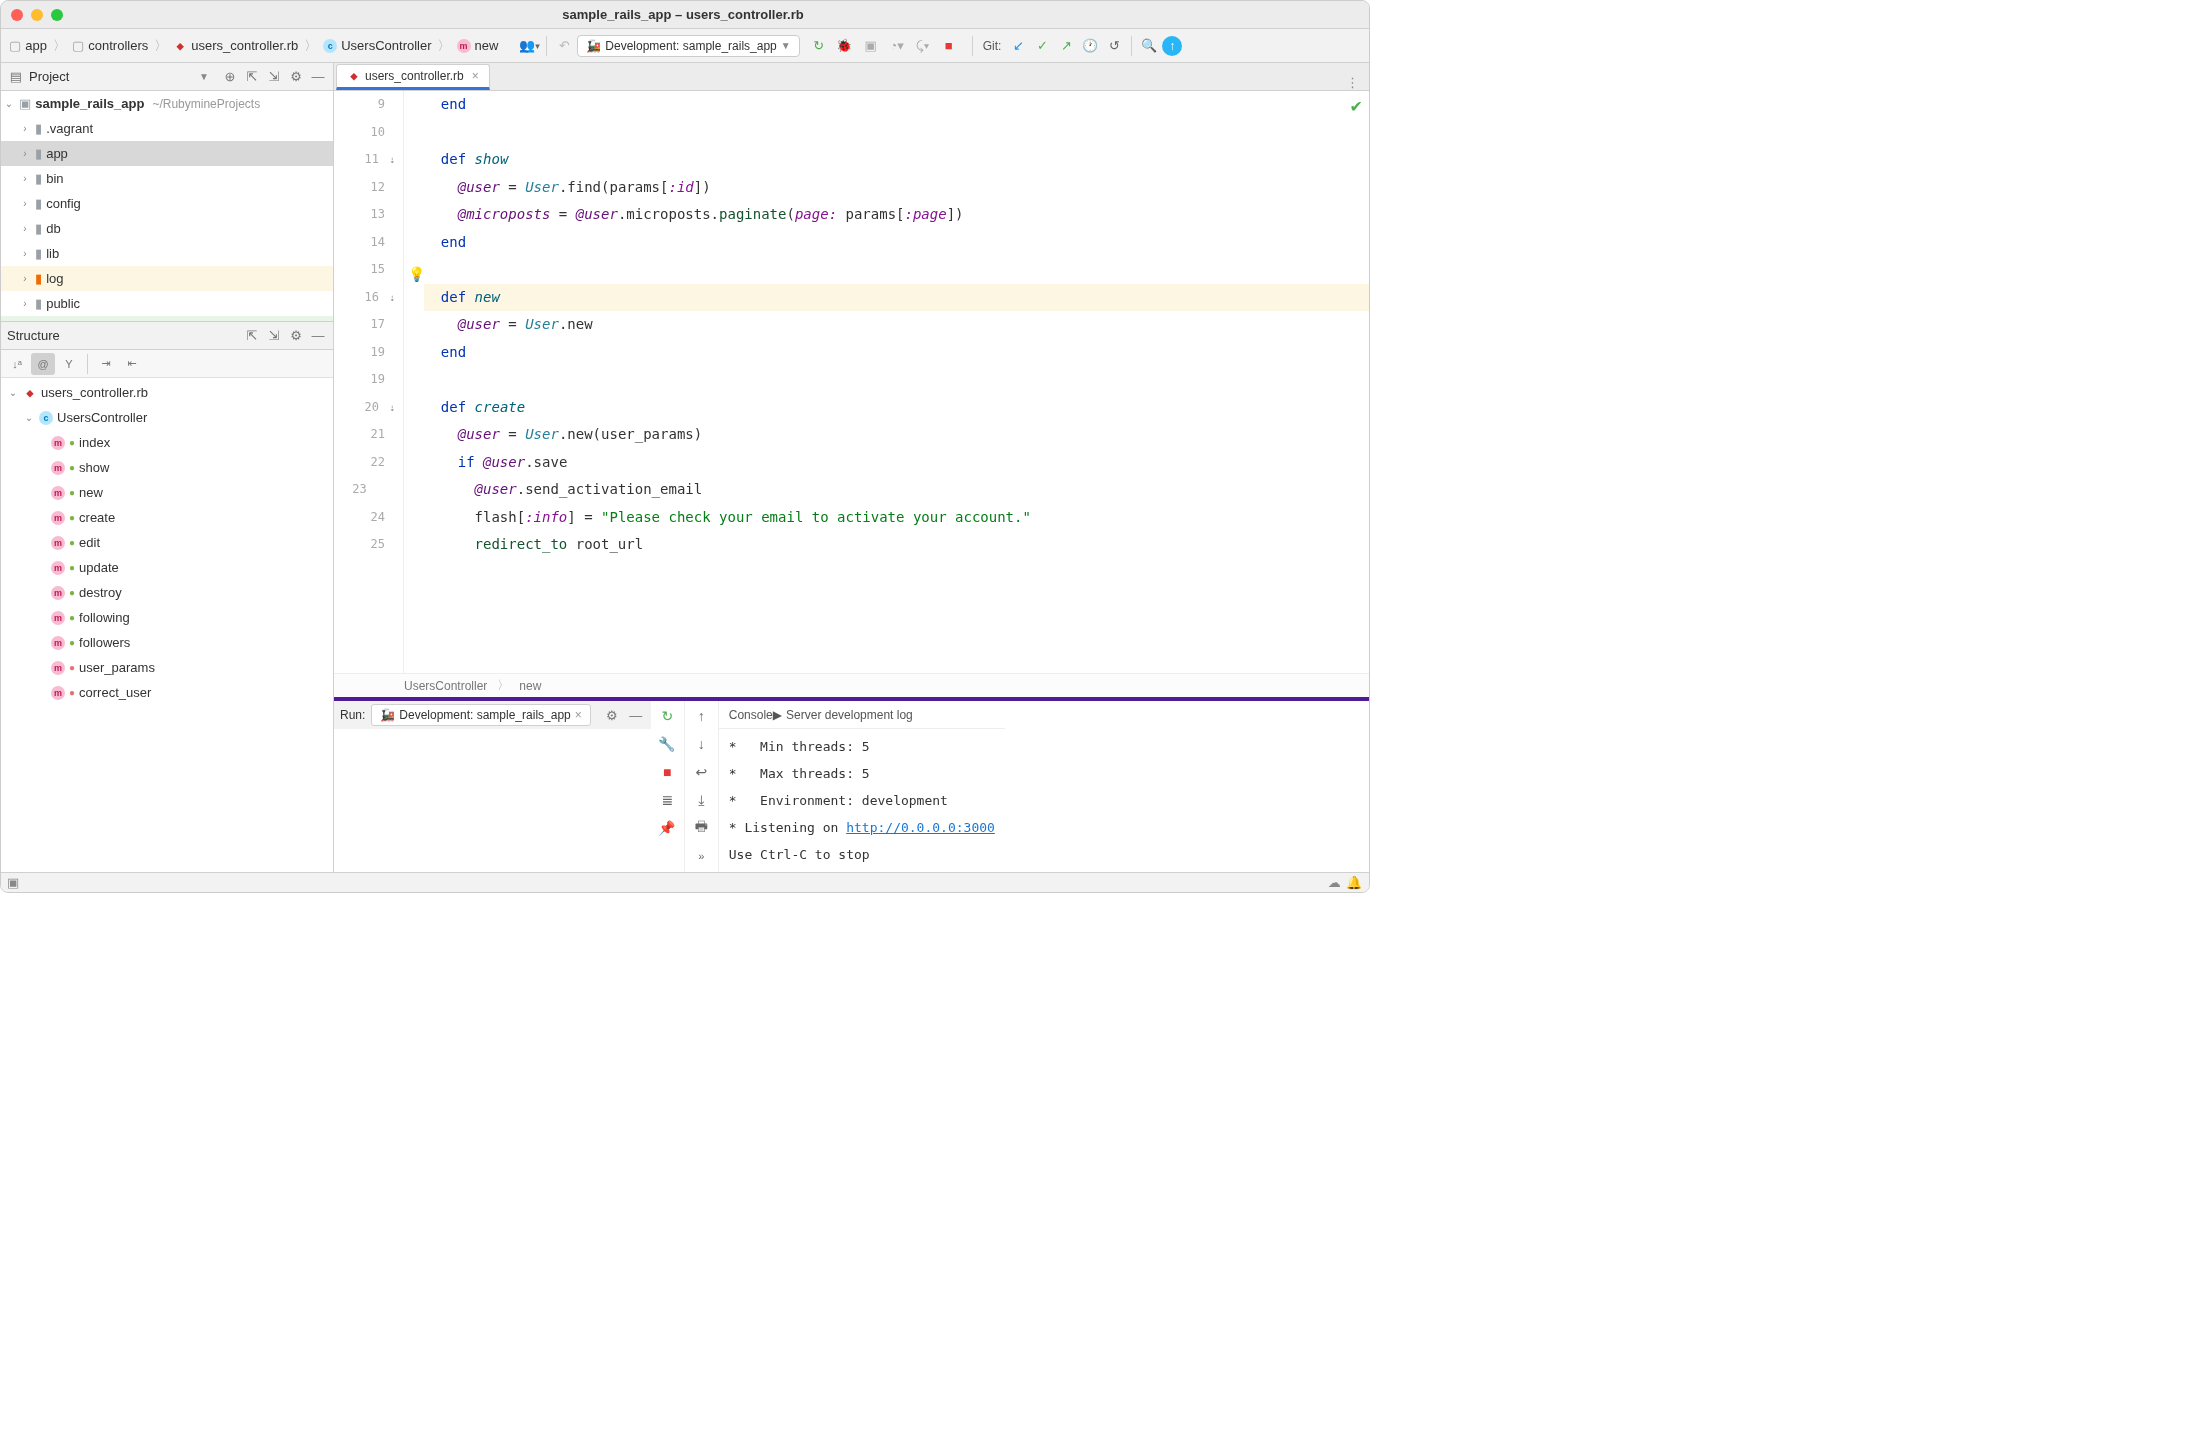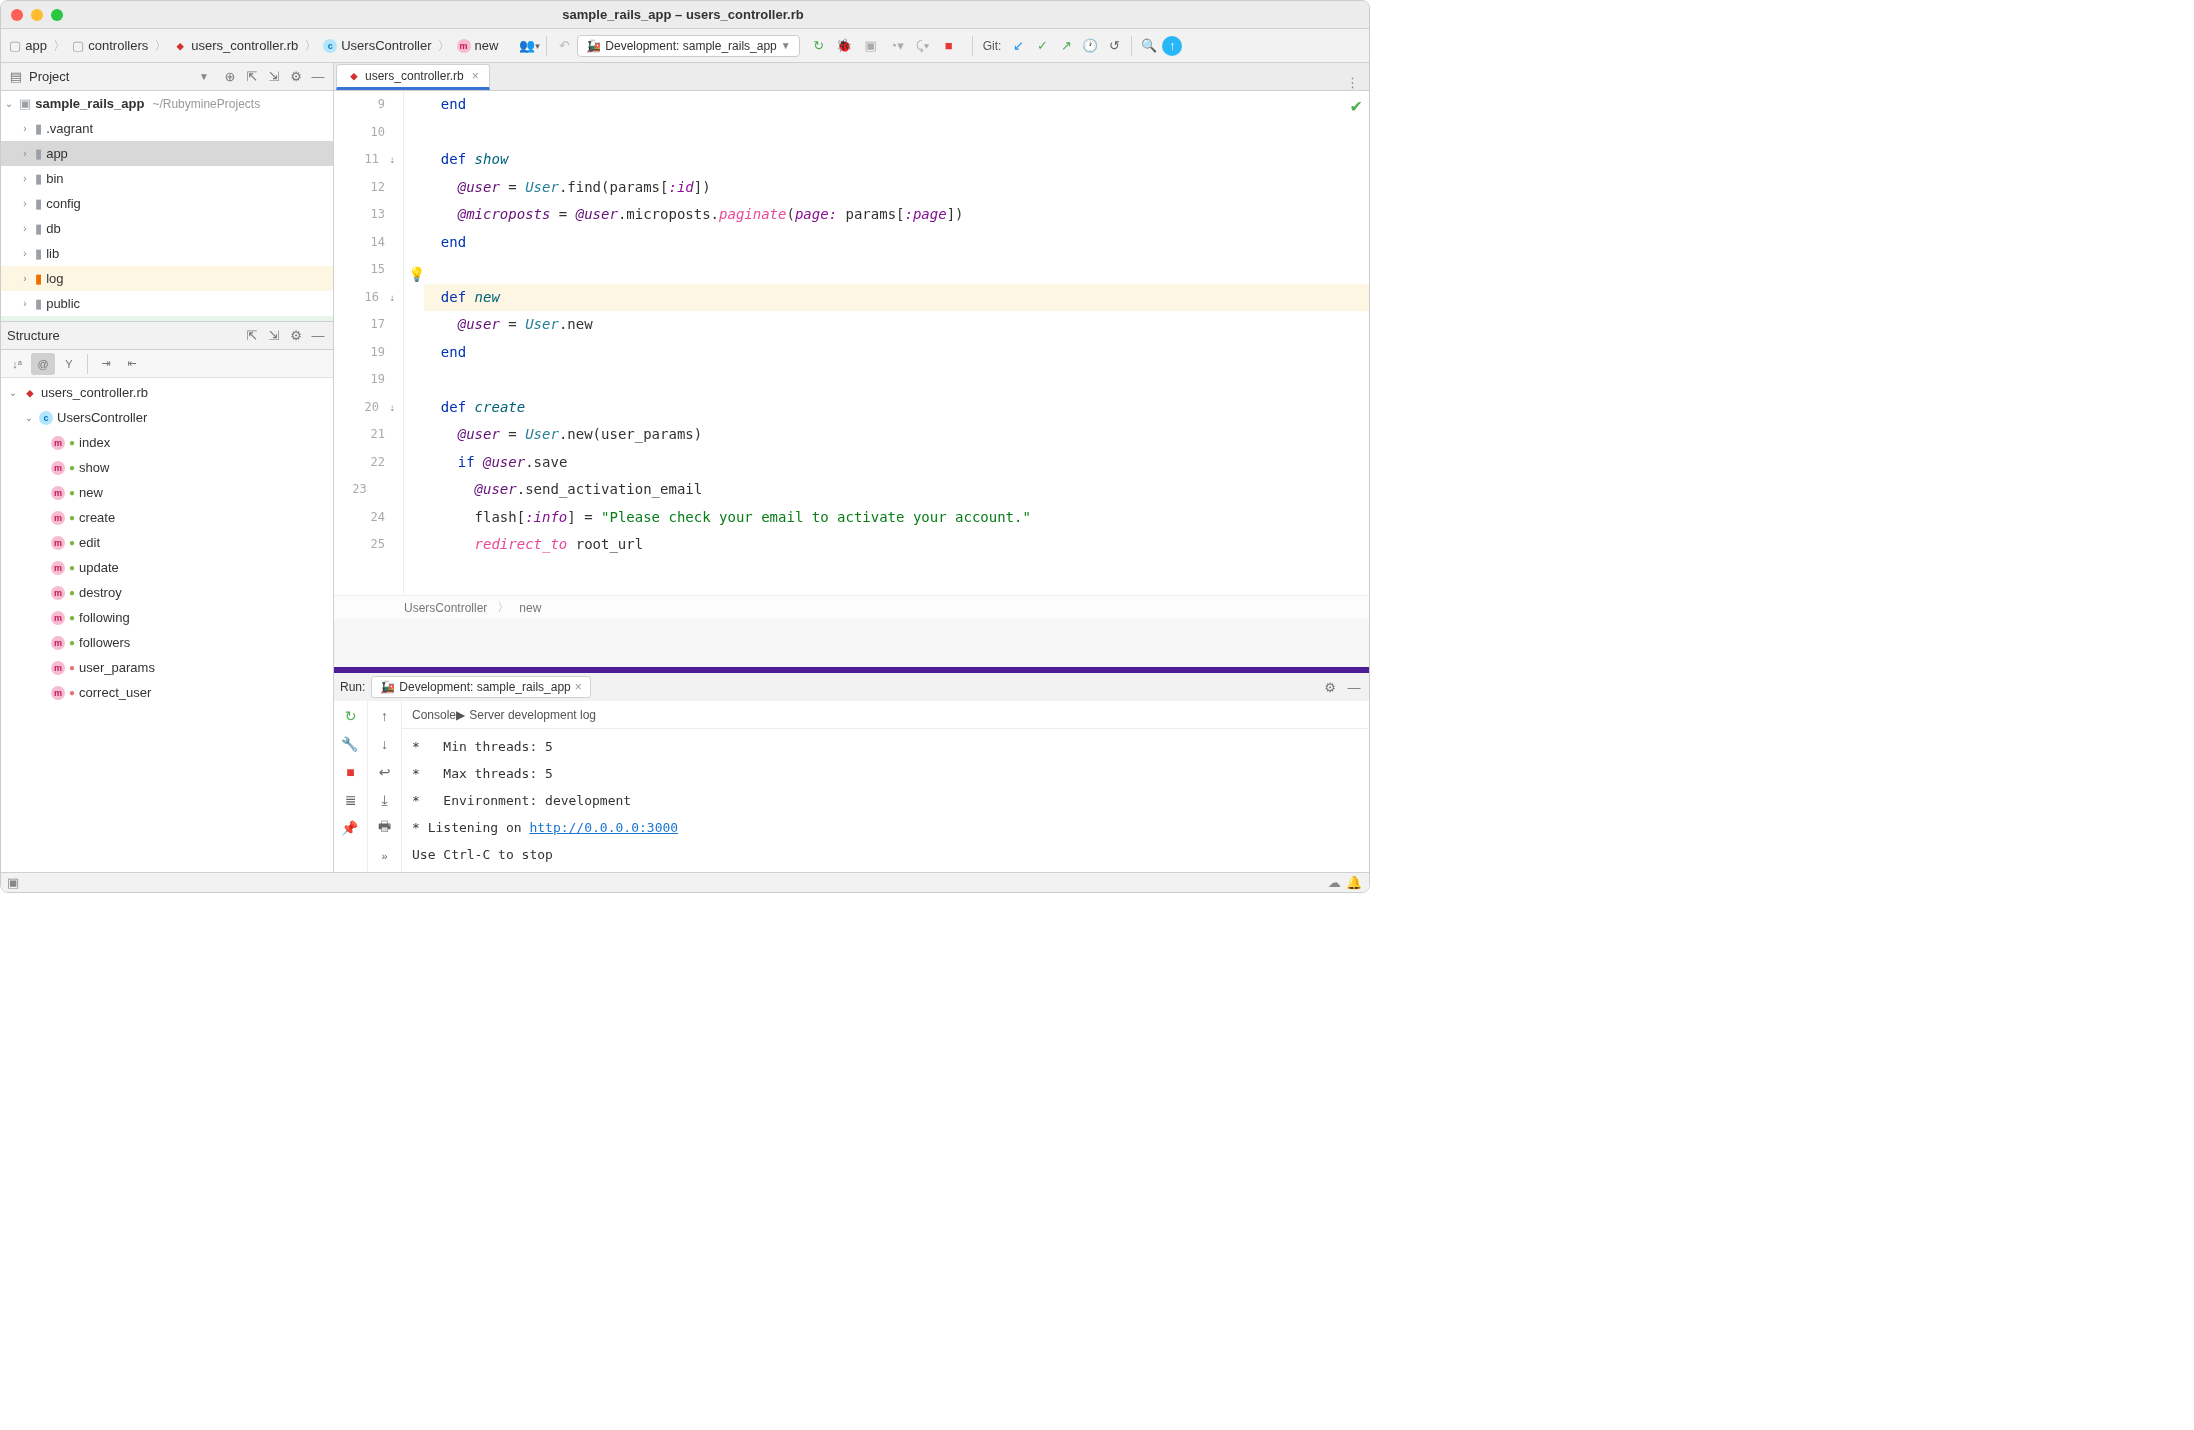--- a/index.html
+++ b/index.html
@@ -71,29 +71,29 @@
 .gutter { width:70px;background:#fff;border-right:1px solid #eee;font-family:Menlo,Consolas,monospace;font-size:12px;color:#aaa;text-align:right;padding-right:18px;line-height:27.5px;padding-top:0; user-select:none; position:relative;}
 .code { flex:1;font-family:Menlo,Consolas,monospace;font-size:14px;line-height:27.5px;padding-left:20px;white-space:pre;overflow:hidden;position:relative; }
 .code-line { height:27.5px; position:relative; }
 .code-line.hl { background:#fdf6e3; }
 .kw { color:#0033b3; }
 .fn { color:#00627a; font-style:italic; }
 .ivar { color:#660e7a; font-style:italic; }
 .cls { color:#267f99; font-style:italic; }
 .sym { color:#871094; font-style:italic; }
 .str { color:#067d17; }
-.meth { color:#ec4899; font-style:italic; }
+.meth { color:#14532d; }
 .lightbulb { position:absolute; left:-16px; top:5px; color:#f9a825; font-size:14px; }
 .check-icon { position:absolute; right:6px; top:6px; color:#4caf50; font-size:16px; }
 
 
 .editor-breadcrumb { height:24px;display:flex;align-items:center;padding:0 70px;font-size:12px;color:#777;gap:8px;border-top:1px solid #eee;background:#fcfcfc; }
 
 
-.run-panel { border-top:6px solid #4c1d95;display:flex;flex-direction:column;background:#fff;margin-top:48px; }
+.run-panel { border-top:4px solid #4c1d95;display:flex;flex-direction:row;background:#fff; }
 .run-header { height:28px;display:flex;align-items:center;padding:0 6px;background:#f2f2f2;gap:6px; }
 .run-tab { display:flex;align-items:center;gap:4px;padding:3px 8px;background:#fff;border:1px solid #d0d0d0;border-radius:3px;font-size:12px; }
 .run-tab .close { color:#999; }
 .run-body { display:flex; }
 .run-left { width:34px;display:flex;flex-direction:column;align-items:center;padding-top:4px;gap:6px;border-right:1px solid #eee; }
 .run-left2 { width:34px;display:flex;flex-direction:column;align-items:center;padding-top:4px;gap:6px;border-right:1px solid #eee; }
 .run-btn { width:22px;height:22px;display:flex;align-items:center;justify-content:center;color:#666;font-size:14px; }
 .run-btn.green { color:#4caf50; }
 .run-btn.red { color:#e53935; }
 .run-content { flex:1;display:flex;flex-direction:column; }

